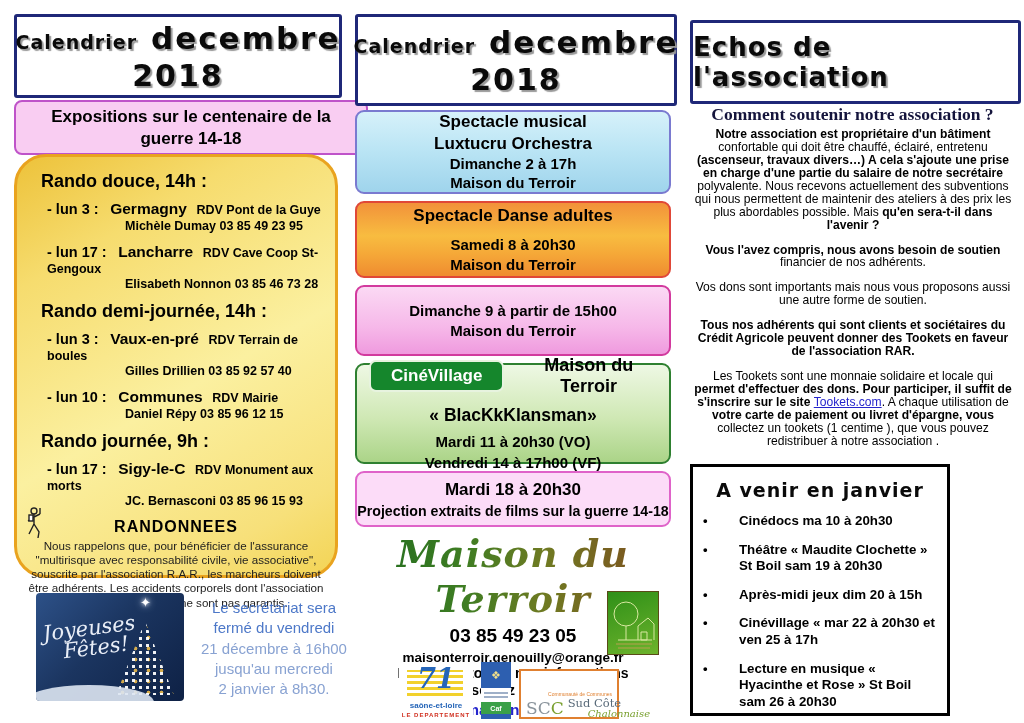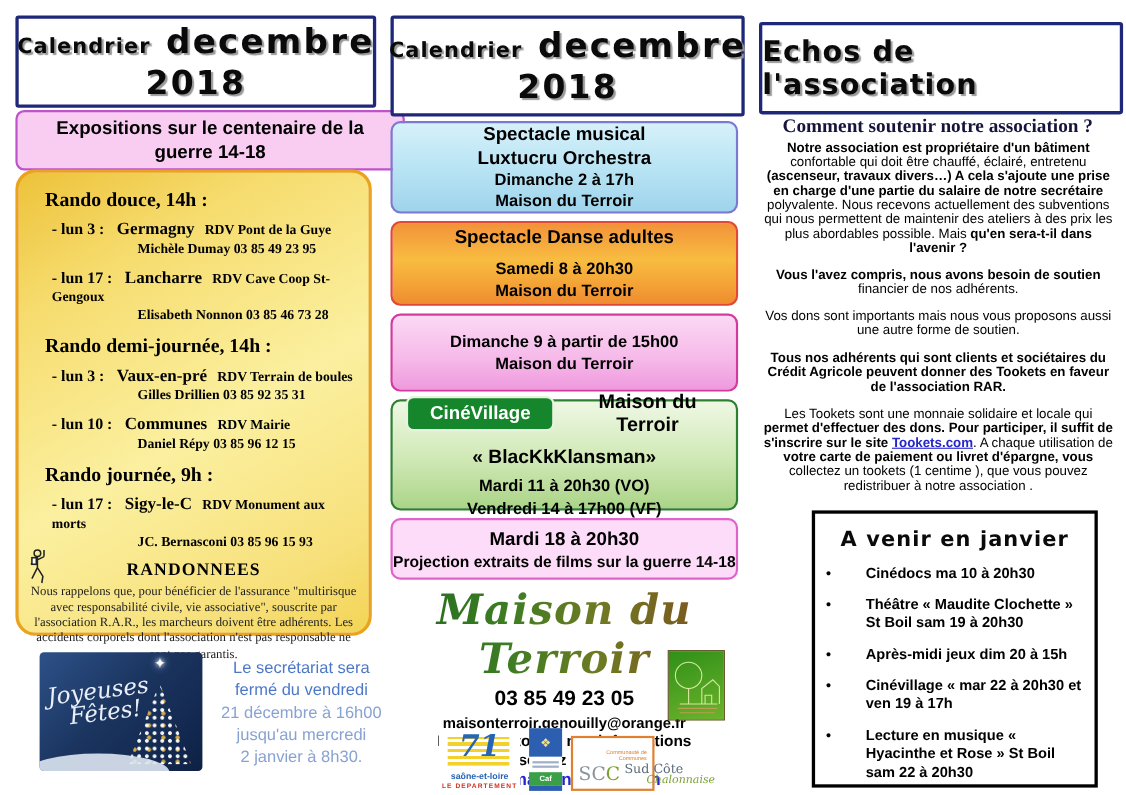--- a/index.html
+++ b/index.html
@@ -23,21 +23,21 @@
   .echos{font-size:26px;letter-spacing:1px;}
 
   
   .expo-box{
     background:#f9cdf2;border:2px solid #bf53c9;border-radius:8px;
     display:flex;align-items:center;justify-content:center;text-align:center;
     font-weight:bold;font-size:17px;line-height:1.25;padding:2px 14px;
   }
   .yellow-box{
     background:linear-gradient(150deg,#edc23a 0%,#f6dc6e 22%,#fbf0a0 55%,#f7e07a 85%,#f3d455 100%);
-    border:3px solid #e9a31f;border-radius:18px;padding:8px 10px 6px 10px;box-sizing:border-box;font-family:Liberation Serif, serif;
+    border:3px solid #e9a31f;border-radius:32px;padding:8px 10px 6px 10px;box-sizing:border-box;
   }
   .sec-title{font-size:18px;font-weight:bold;margin:6px 0 8px 14px;}
   .entry{margin:2px 0 10px 20px;}
   .entry-line{font-weight:bold;font-size:13px;}
   .entry-date{font-size:14.5px;margin-right:8px;}
   .entry-place{font-size:15.5px;margin-right:6px;}
   .entry-rdv{font-size:12.5px;}
   .entry-contact{font-weight:bold;font-size:12.5px;margin-left:78px;margin-top:1px;}
   .rand-wrap{position:relative;margin-top:4px;}
   .rand-title{text-align:center;font-weight:bold;font-size:16px;letter-spacing:1px;margin-bottom:3px;}
@@ -102,37 +102,37 @@
   .dept-71{position:absolute;left:0;right:0;top:-2px;text-align:center;
     font-family:"DejaVu Serif",serif;font-style:italic;font-weight:bold;font-size:27px;color:#2565b8;}
   .dept-l1{position:absolute;left:0;right:0;bottom:9px;text-align:center;font-size:8px;font-weight:bold;color:#2565b8;}
   .dept-l2{position:absolute;left:0;right:0;bottom:1px;text-align:center;font-size:6px;font-weight:bold;color:#d03020;letter-spacing:1px;}
   .mid-logo{width:30px;height:57px;display:flex;flex-direction:column;}
   .mid-blue{height:26px;background:#2d5fb0;display:flex;align-items:center;justify-content:center;color:#f3e089;font-size:11px;}
   .mid-white{height:14px;background:#fff;display:flex;flex-direction:column;justify-content:center;gap:2px;padding:0 3px;}
   .mid-white i{display:block;height:2px;background:#9fb0c8;}
   .mid-green{height:12px;background:#3aa048;display:flex;align-items:center;justify-content:center;color:#fff;font-size:7px;font-weight:bold;}
   .mid-strip{height:5px;background:#2d5fb0;}
-  .scc-logo{width:76px;height:50px;background:#fff;border:2px solid #e08030;box-sizing:border-box;
-    padding:10px 5px;position:relative;}
+  .scc-logo{width:100px;height:50px;background:#fff;border:2px solid #e08030;box-sizing:border-box;
+    padding:20px 5px;position:relative;}
   .scc-top{font-size:5px;color:#e08030;text-align:right;}
   .scc-row{display:flex;align-items:center;gap:4px;}
   .scc-letters{font-family:"DejaVu Serif",serif;font-size:17px;color:#8a949c;line-height:.9;}
   .scc-letters .c2{color:#7aa030;}
   .scc-names{line-height:1.05;}
   .scc-n1{font-size:11.5px;color:#5a6b7a;font-family:"DejaVu Serif",serif;}
   .scc-n2{font-size:10px;color:#7aa030;font-style:italic;font-family:"DejaVu Serif",serif;margin-left:20px;}
 
   
   .support-title{font-family:"Liberation Serif",serif;font-weight:bold;font-size:17.5px;
     color:#14143c;text-align:center;}
   .para{font-size:12.1px;line-height:1.07;text-align:center;margin-bottom:12px;}
   .seg-b{font-weight:bold;}
   .seg-r{font-weight:normal;}
-  .seg-link{color:#2525cc;text-decoration:underline;font-weight:bold;cursor:pointer;}
+  .seg-link{color:#2525cc;text-decoration:underline;font-weight:normal;cursor:pointer;}
   .janvier-box{border:3px solid #000;box-sizing:border-box;padding:8px 10px 6px 10px;background:#fff;}
   .janvier-title{text-align:center;font-size:19px;letter-spacing:1px;margin:4px 0 12px 0;}
   .jan-list{list-style:none;margin:0;padding:0;}
   .jan-item{display:flex;font-weight:bold;font-size:13.3px;line-height:1.25;margin-bottom:12px;}
   .jan-bullet{width:36px;flex:none;font-size:13px;}
   .jan-text{flex:1;}
 </style>
 </head>
 <body>
 
@@ -170,21 +170,21 @@
       <div class="entry-contact">Elisabeth Nonnon  03 85 46 73 28</div>
     </div>
 
     <div class="sec-title">Rando demi-journée, 14h :</div>
     <div class="entry">
       <div class="entry-line">
         <span class="entry-date">- lun 3 :</span>
         <span class="entry-place">Vaux-en-pré</span>
         <span class="entry-rdv">RDV Terrain de boules</span>
       </div>
-      <div class="entry-contact">Gilles Drillien 03 85 92 35 31</div>
+      <div class="entry-contact">Gilles Drillien 03 85 92 57 40</div>
     </div>
     <div class="entry">
       <div class="entry-line">
         <span class="entry-date">- lun 10 :</span>
         <span class="entry-place">Communes</span>
         <span class="entry-rdv">RDV Mairie</span>
       </div>
       <div class="entry-contact">Daniel Répy 03 85 96 12 15</div>
     </div>
 
@@ -336,42 +336,42 @@
   <div class="support-title abs" style="left:0;top:104px;width:325px;">Comment soutenir notre association ?</div>
 
   <div class="abs" style="left:2px;top:128px;width:322px;">
     <div class="para"><span class="seg-b">Notre association est propriétaire d'un bâtiment </span><span class="seg-r">confortable qui doit être chauffé, éclairé, entretenu </span><span class="seg-b">(ascenseur, travaux divers…) A cela s'ajoute une prise en charge d'une partie du salaire de notre secrétaire </span><span class="seg-r">polyvalente. Nous recevons actuellement des subventions qui nous permettent de maintenir des ateliers à des prix les plus abordables possible. Mais </span><span class="seg-b">qu'en sera-t-il dans l'avenir ?</span></div>
     <div class="para"><span class="seg-b">Vous l'avez compris, nous avons besoin de soutien </span><span class="seg-r">financier de nos adhérents.</span></div>
     <div class="para"><span class="seg-r">Vos dons sont importants mais nous vous proposons aussi une autre forme de soutien.</span></div>
     <div class="para"><span class="seg-b">Tous nos adhérents qui sont clients et sociétaires du Crédit  Agricole  peuvent donner des Tookets en faveur de l'association RAR.</span></div>
     <div class="para"><span class="seg-r">Les Tookets sont une monnaie solidaire et locale qui </span><span class="seg-b">permet d'effectuer des dons. Pour participer, il suffit de s'inscrire sur le site </span><a class="seg-link">Tookets.com</a><span class="seg-r">. A chaque utilisation de </span><span class="seg-b">votre carte de paiement ou livret d'épargne, vous </span><span class="seg-r">collectez un tookets (1 centime ), que vous pouvez redistribuer  à  notre association .</span></div>
   </div>
 
-  <div class="janvier-box abs" style="left:0;top:464px;width:260px;height:252px;margin-left:48px;">
+  <div class="janvier-box abs" style="left:0;top:464px;width:260px;height:252px;">
     <div class="janvier-title bubble" style="text-shadow:none;">A venir en janvier</div>
     <ul class="jan-list">
       <li class="jan-item">
         <span class="jan-bullet">•</span>
         <span class="jan-text">Cinédocs ma 10 à 20h30</span>
       </li>
       <li class="jan-item">
         <span class="jan-bullet">•</span>
         <span class="jan-text">Théâtre « Maudite Clochette » St Boil  sam 19 à 20h30</span>
       </li>
       <li class="jan-item">
         <span class="jan-bullet">•</span>
         <span class="jan-text">Après-midi jeux dim 20 à 15h</span>
       </li>
       <li class="jan-item">
         <span class="jan-bullet">•</span>
-        <span class="jan-text">Cinévillage «   mar 22 à 20h30 et ven 19 à 17h</span>
-      </li>
-      <li class="jan-item">
-        <span class="jan-bullet">•</span>
-        <span class="jan-text">Lecture en musique  « Hyacinthe et Rose  »  St Boil  sam  22 à 20h30</span>
+        <span class="jan-text">Cinévillage «   mar 22 à 20h30 et ven 25 à 17h</span>
+      </li>
+      <li class="jan-item">
+        <span class="jan-bullet">•</span>
+        <span class="jan-text">Lecture en musique  « Hyacinthe et Rose  »  St Boil  sam  26 à 20h30</span>
       </li>
       <li class="jan-item">
         <span class="jan-bullet">•</span>
         <span class="jan-text">Conférence sur les indiens d'Amérique</span>
       </li>
     </ul>
   </div>
 </div>
 
 </body></html>

